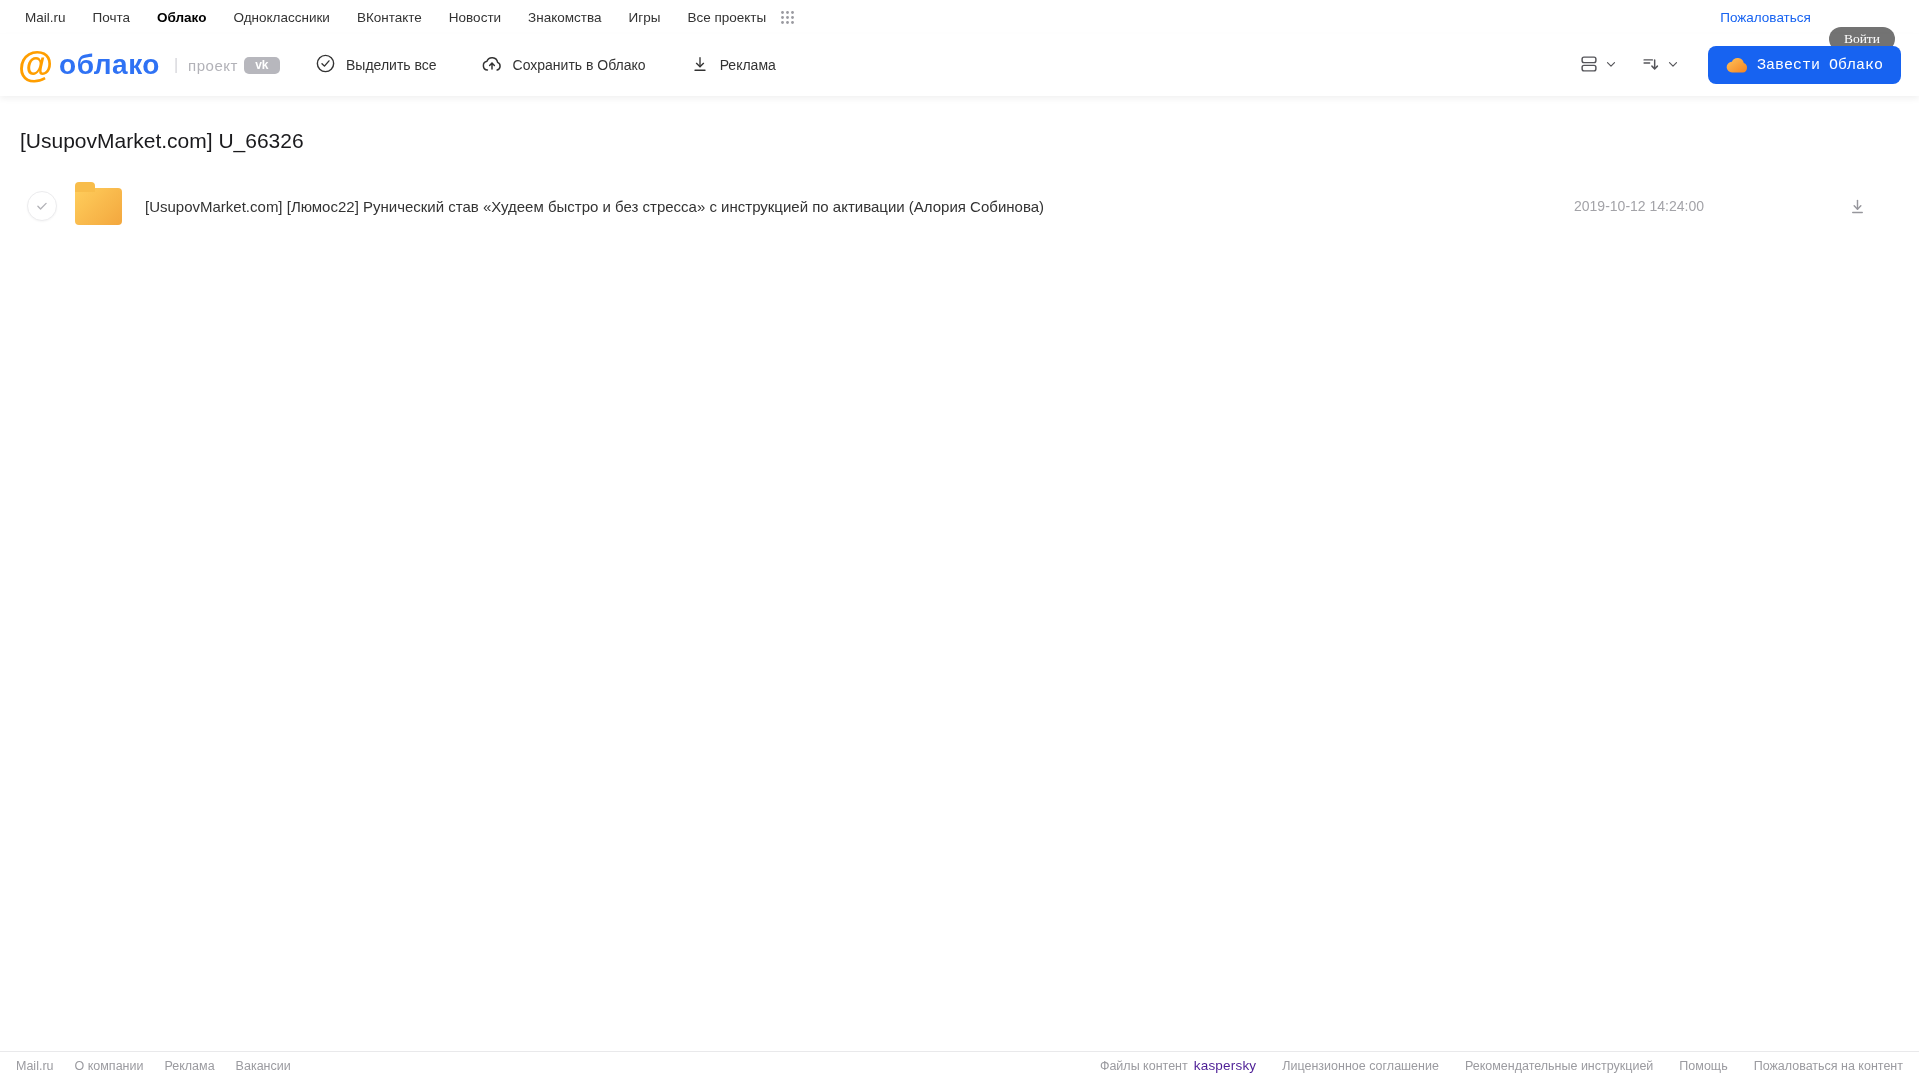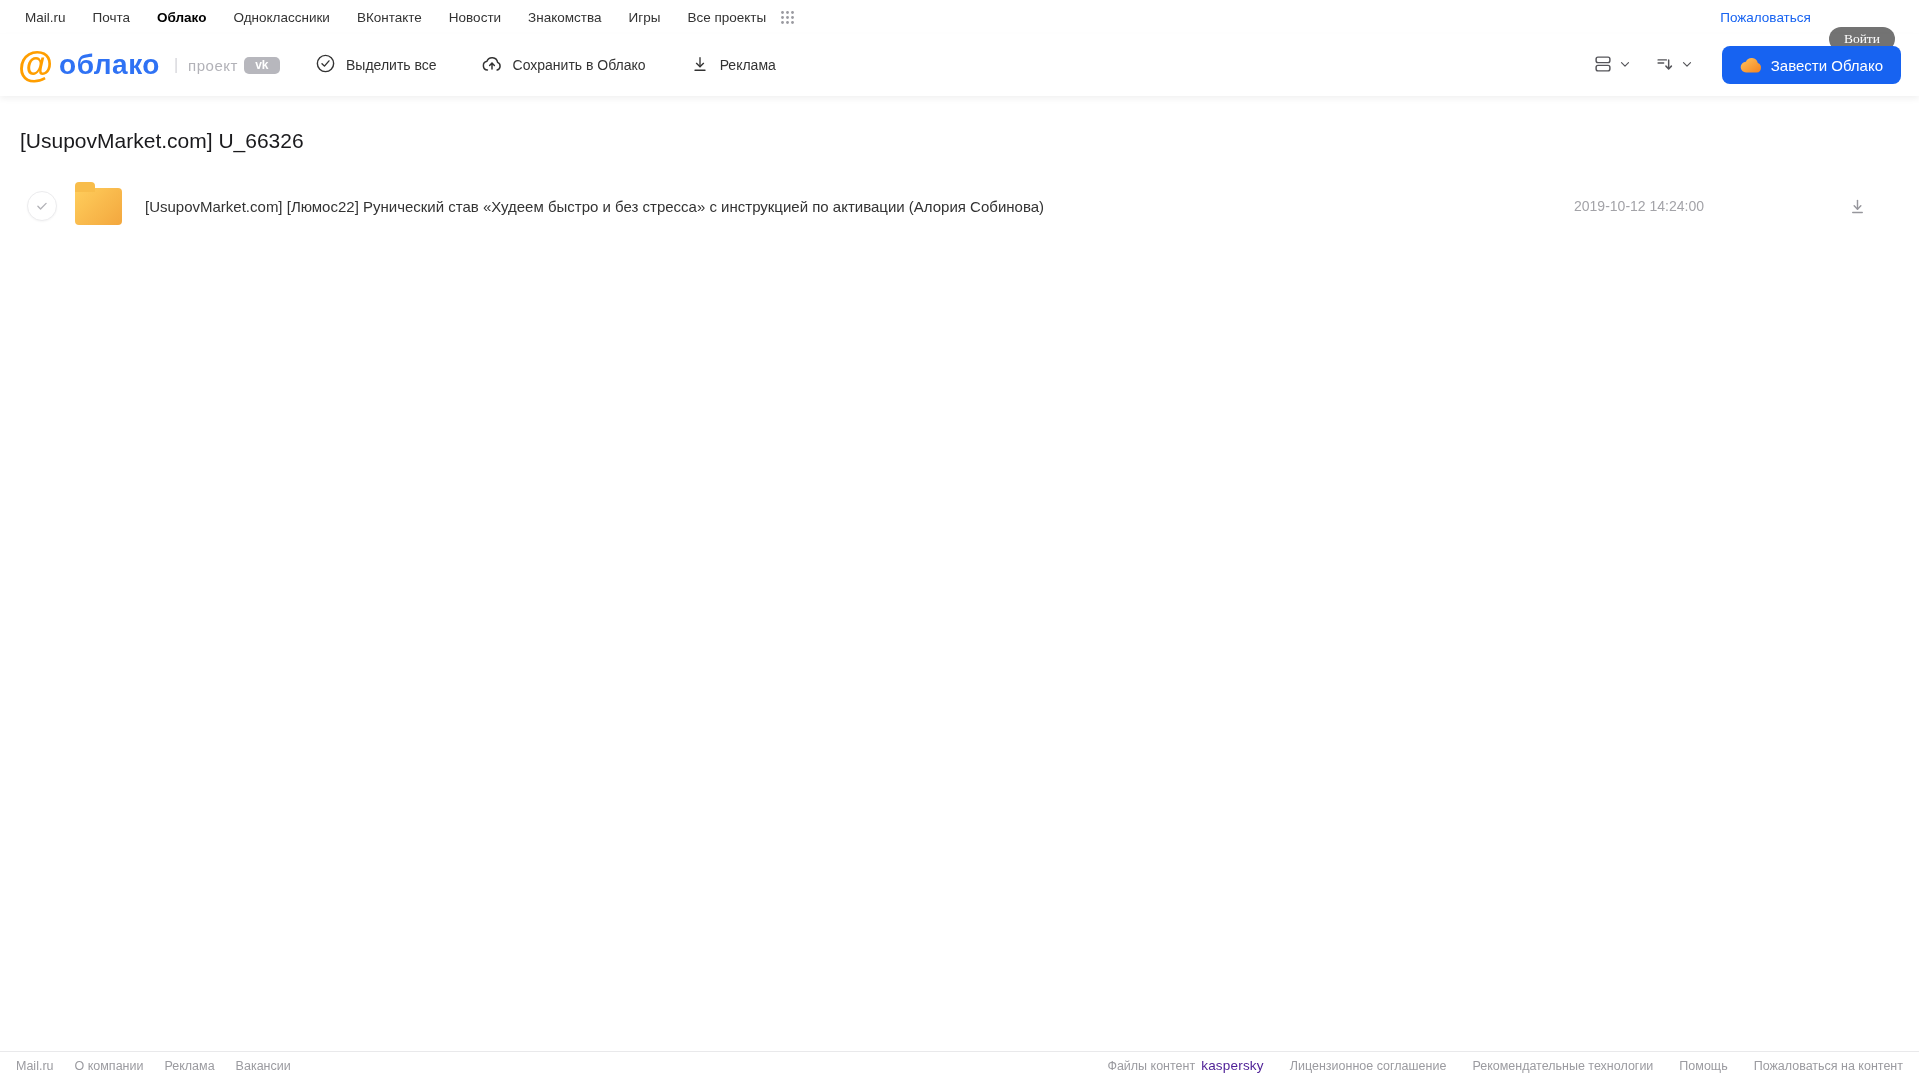--- a/index.html
+++ b/index.html
@@ -22,21 +22,21 @@
   .logo-at { color:#ff9e00; font-size:36px; font-weight:700; line-height:1; margin-right:6px; }
   .logo-word { color:#2f72f4; font-size:28px; font-weight:600; letter-spacing:.5px; }
   .logo-div { color:#d5d5da; margin:0 10px 0 14px; font-size:16px; }
   .logo-project { color:#b2b2b8; font-size:15px; letter-spacing:.5px; margin-right:6px; }
   .vk-badge { width:36px; height:17px; border-radius:5px; background:#b7b7bd; color:#fff; font-size:12px; font-weight:700; display:inline-flex; align-items:center; justify-content:center; }
 
   .toolbar { display:flex; align-items:center; gap:44px; }
   .tb-btn { display:flex; align-items:center; gap:10px; background:none; border:none; font-family:Liberation Sans, sans-serif; font-size:14px; color:#333; cursor:pointer; }
   .tb-btn svg { stroke:#333; }
 
-  .header-right { margin-left:auto; display:flex; align-items:center; gap:10px; }
+  .header-right { margin-left:auto; display:flex; align-items:center; gap:10px;font-family:Liberation Mono, monospace; }
   .hr-iconbtn { display:flex; align-items:center; gap:4px; background:none; border:none; cursor:pointer; padding:6px; }
   .hr-iconbtn svg { stroke:#55555a; }
   .create-cloud { margin-left:12px; height:38px; display:flex; align-items:center; gap:9px; background:#1763f1; color:#fff; border:none; border-radius:8px; padding:0 18px; font-size:15px; font-family:inherit; cursor:pointer; }
 
   
   .main { padding:0 20px; }
   .page-title { margin:33px 0 28px; font-size:21px; font-weight:500; color:#1a1a1d; }
 
   .file-row { display:flex; align-items:center; height:50px; }
   .row-check { width:30px; height:30px; border-radius:50%; border:1px solid #ececee; box-shadow:0 1px 2px rgba(0,0,0,.04); display:flex; align-items:center; justify-content:center; margin:0 18px 0 7px; cursor:pointer; background:#fff; flex-shrink:0; }
@@ -205,17 +205,17 @@
     <a class="ft-link">О компании</a>
     <a class="ft-link">Реклама</a>
     <a class="ft-link">Вакансии</a>
   </div>
   <div class="ft-right">
     <span class="kasp-wrap">
       <span>Файлы контент</span>
       <a class="kasp-logo">kaspersky</a>
     </span>
     <a class="ft-link">Лицензионное соглашение</a>
-    <a class="ft-link">Рекомендательные технологии</a>
+    <a class="ft-link">Рекомендательные инструкцией</a>
     <a class="ft-link">Помощь</a>
     <a class="ft-link">Пожаловаться на контент</a>
   </div>
 </footer>
 
 </body></html>

